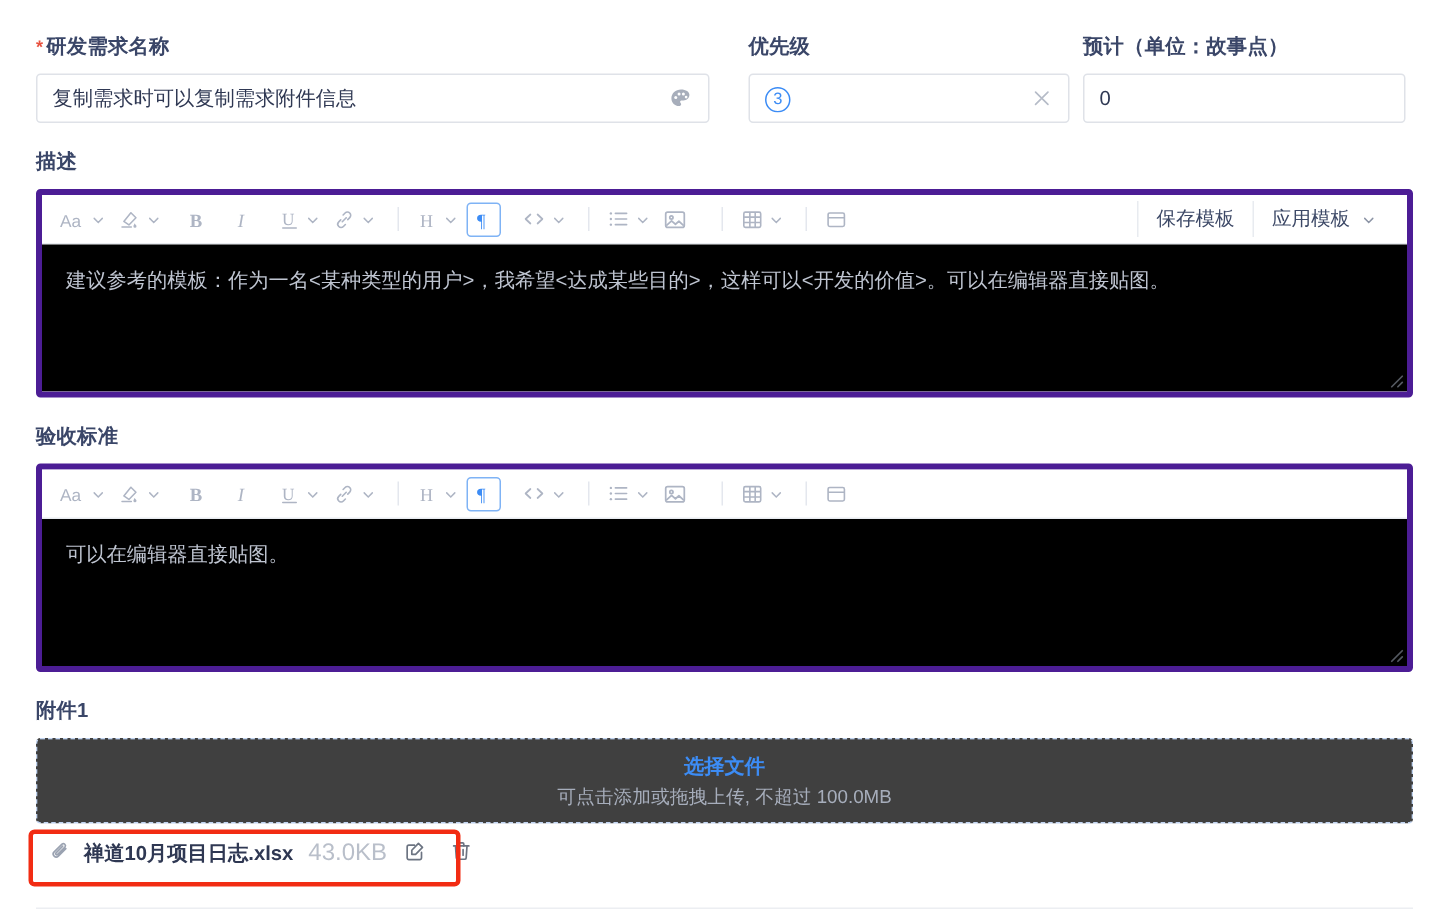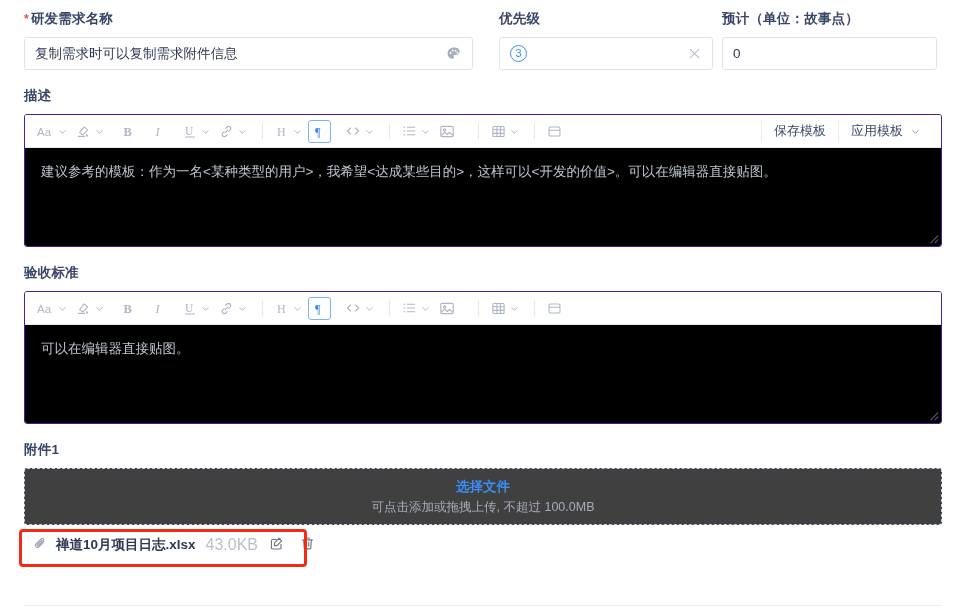--- a/index.html
+++ b/index.html
@@ -5,21 +5,21 @@
   * { box-sizing: border-box; }
   html, body {
     margin: 0; padding: 0;
     width: 966px; height: 614px;
     background: #ffffff;
     font-family: "Liberation Sans", "DejaVu Sans", sans-serif;
     -webkit-font-smoothing: antialiased;
   }
   body { overflow: hidden; position: relative; }
 
-  .page { position: relative; width: 966px; height: 614px; padding: 0 24px; }
+  .page { position: relative; width: 966px; height: 614px; padding: 12px 24px; }
 
   
   .top-row { display: flex; padding-top: 10px; gap: 0; }
   .fld { position: relative; }
   .fld-name  { width: 449px; }
   .fld-pri   { width: 214px; margin-left: 26px; }
   .fld-est   { width: 215px; margin-left: 9px; }
 
   .lbl {
     font-size: 13.5px; color: #3a4668; font-weight: 700;
@@ -52,21 +52,21 @@
     border: 1.4px solid #3c8cf5; color: #3c8cf5;
     font-size: 11px; line-height: 1; font-weight: 400;
     font-family: "Liberation Sans", sans-serif;
   }
 
   
   .block { margin-top: 17px; }
   .block .lbl { margin-bottom: 9px; }
 
   .editor {
-    border: 1px solid #4c1d95;
+    border: 4px solid #4c1d95;
     border-radius: 3px;
     background: #fff;
     overflow: hidden;
     position: relative;
   }
   .toolbar {
     height: 33px;
     display: flex; align-items: center;
     padding: 0 9px;
     border-bottom: 1px solid #e8ebf0;

